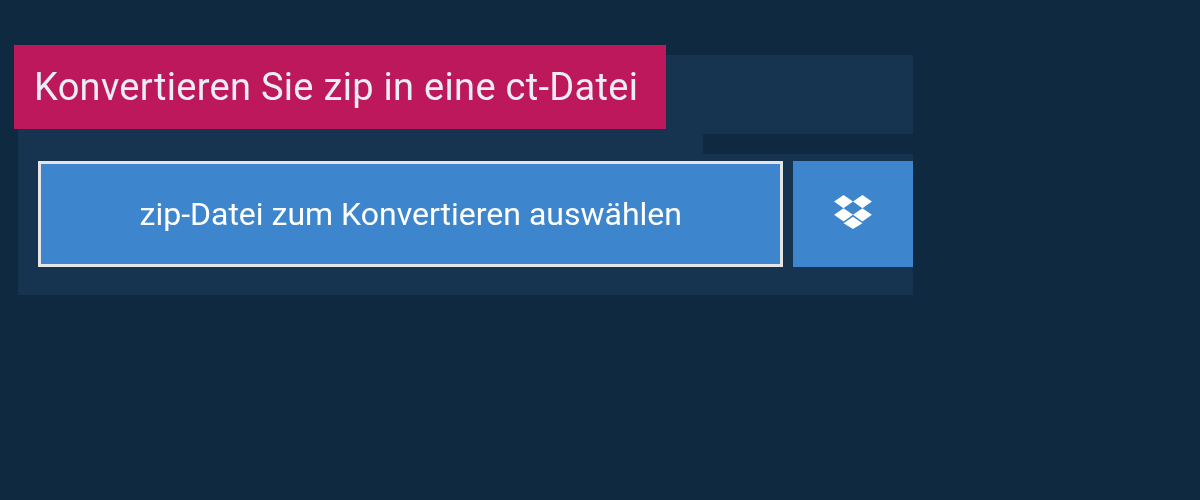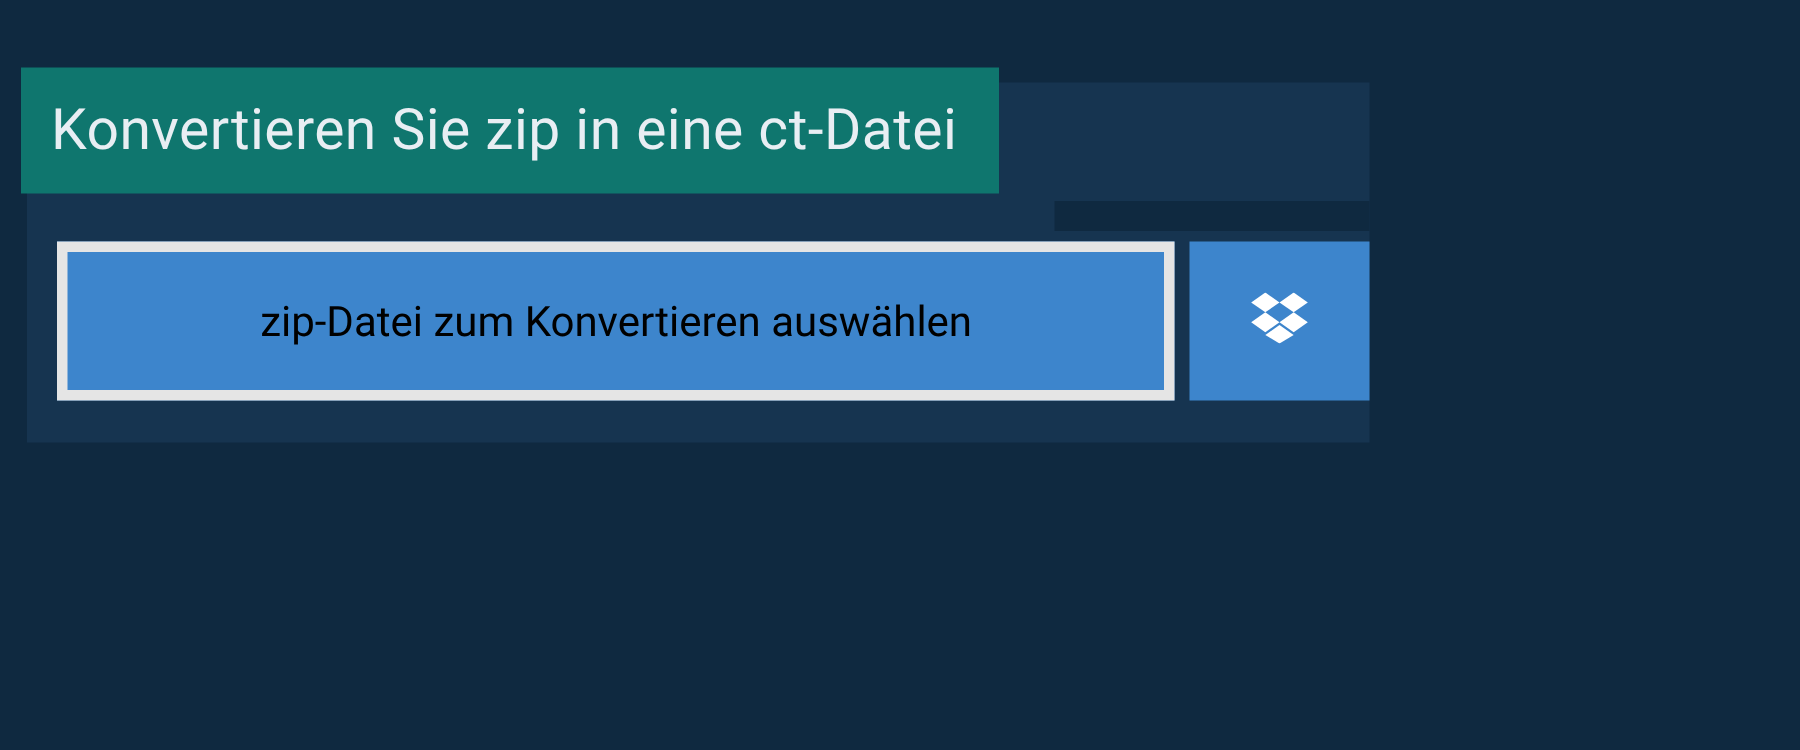--- a/index.html
+++ b/index.html
@@ -16,21 +16,21 @@
     }
     .panel {
       background-color: #163450;
       margin-top: 55px;
       margin-left: 18px;
       width: 895px;
       padding-bottom: 28px;
       position: relative;
     }
     .title-bar {
-      background-color: #0f766e;
+      background-color: #be185d;
       padding: 20px 28px 20px 20px;
       display: inline-block;
       position: relative;
       margin-top: -10px;
       margin-left: -4px;
     }
     .title-bar::after {
       content: "";
       position: absolute;
       right: -1px;
@@ -45,23 +45,23 @@
       letter-spacing: 0.3px;
     }
     .button-row {
       display: flex;
       gap: 10px;
       margin-top: 32px;
       margin-left: 20px;
     }
     .select-file-button {
       background-color: #3d85cc;
-      border: 7px solid #e5e5e5;
-      color: #000000;
-      font-size: 28px;
+      border: 3px solid #e5e5e5;
+      color: #ffffff;
+      font-size: 32px;
       font-weight: 400;
       padding: 24px 48px;
       cursor: pointer;
       display: flex;
       align-items: center;
       justify-content: center;
       width: 748px;
       height: 106px;
     }
     .dropbox-button {

